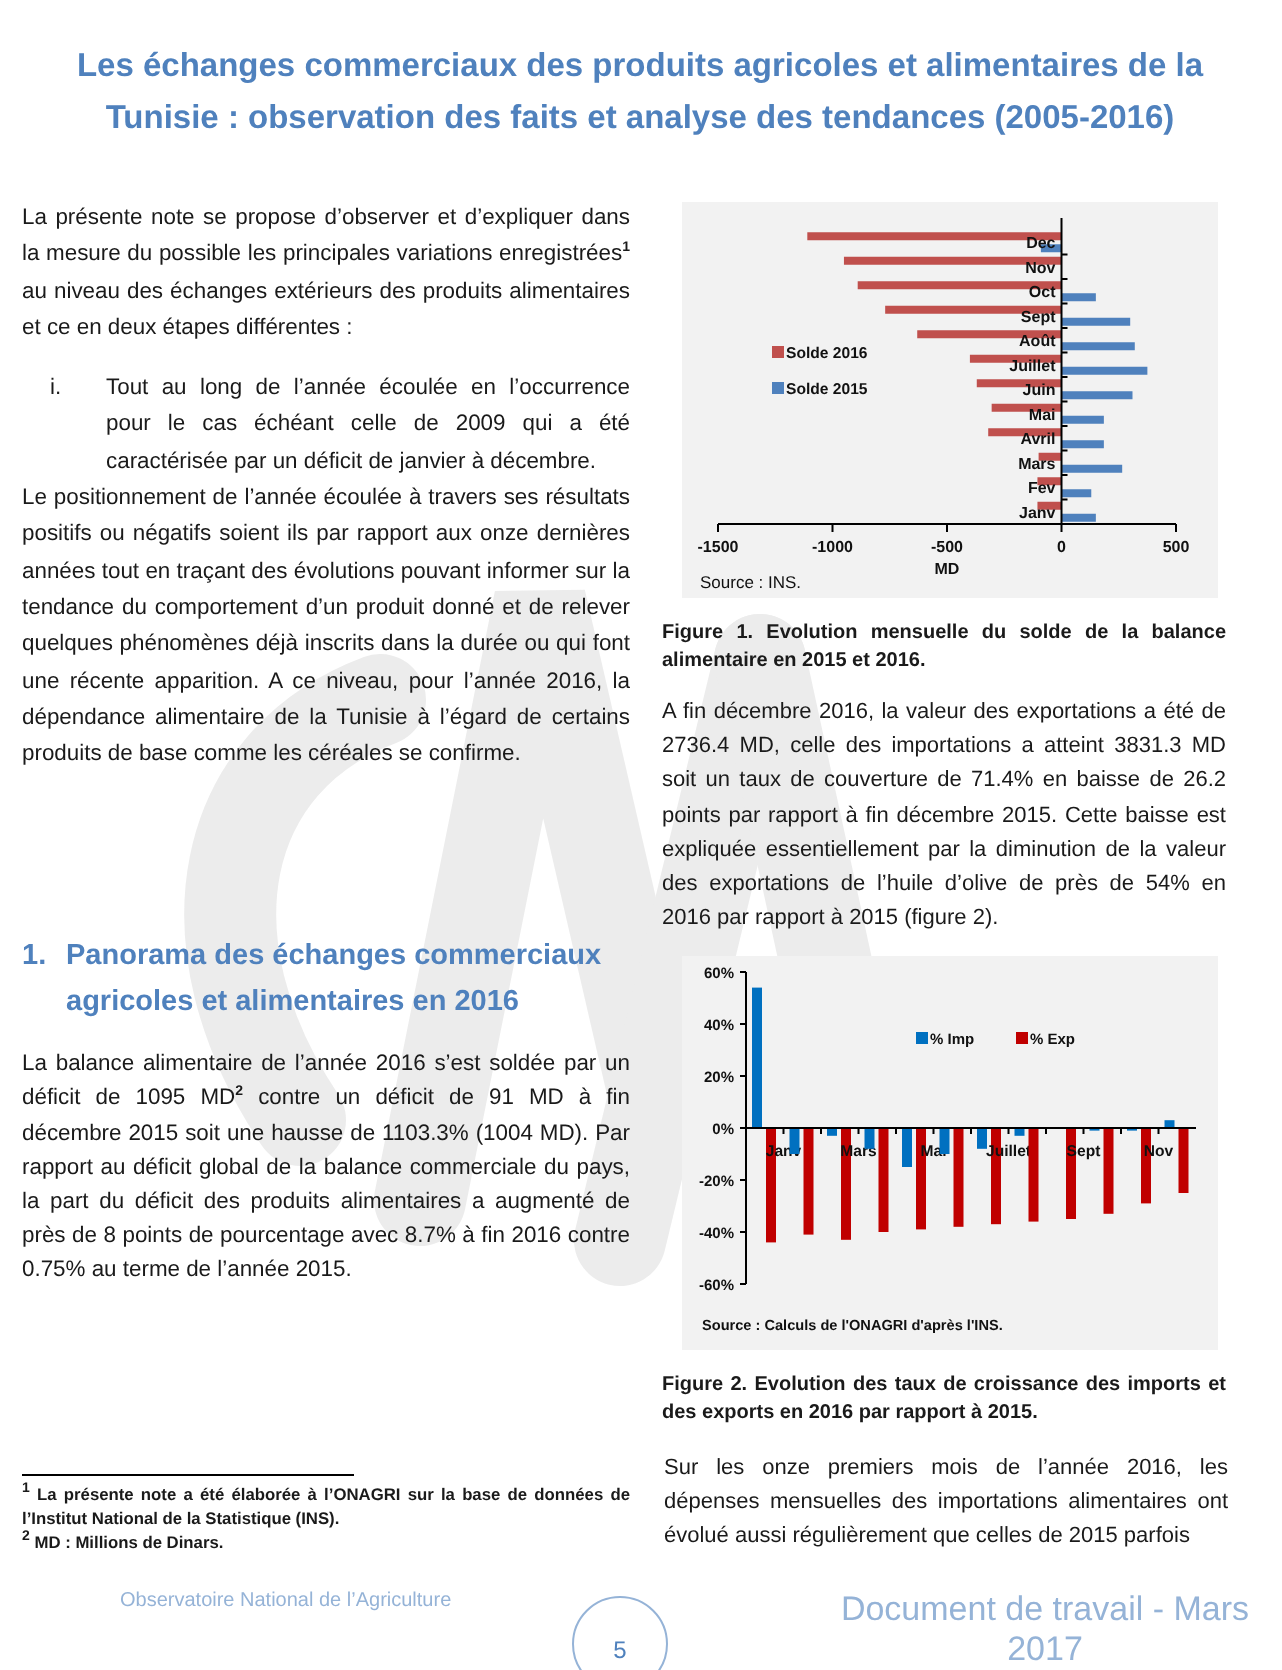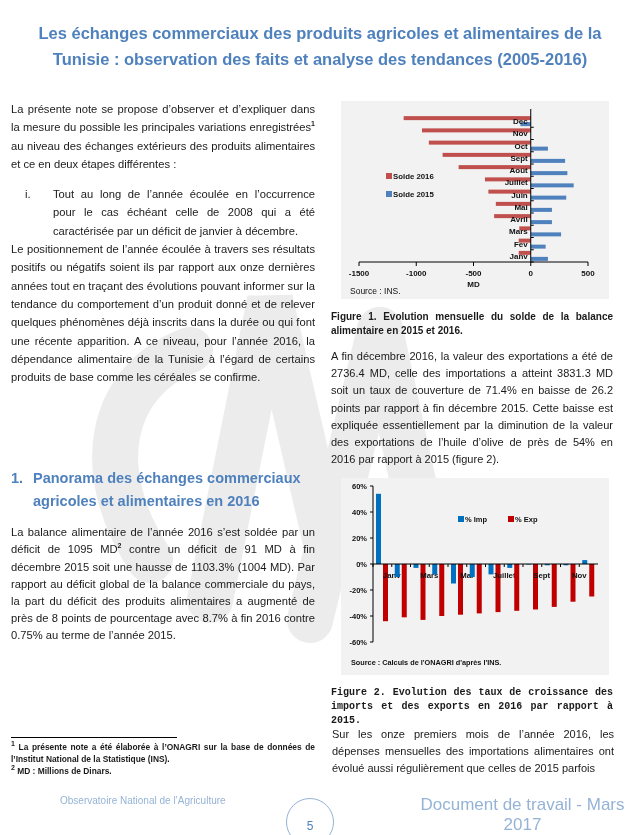--- a/index.html
+++ b/index.html
@@ -47,21 +47,21 @@
 <div class="title">
   <div>Les échanges commerciaux des produits agricoles et alimentaires de la</div>
   <div>Tunisie : observation des faits et analyse des tendances (2005-2016)</div>
 </div>
 
 <div class="col-left">
   <p class="para"><span>La présente note se propose d’observer et d’expliquer dans la mesure du possible les principales variations enregistrées</span><sup>1</sup><span> au niveau des échanges extérieurs des produits alimentaires et ce en deux étapes différentes :</span></p>
   <ul class="list">
     <li>
       <span class="num">i.</span>
-      <span class="txt">Tout au long de l’année écoulée en l’occurrence pour le cas échéant celle de 2008 qui a été caractérisée par un déficit de janvier à décembre.</span>
+      <span class="txt">Tout au long de l’année écoulée en l’occurrence pour le cas échéant celle de 2009 qui a été caractérisée par un déficit de janvier à décembre.</span>
     </li>
     <li>
       <span class="txt">Le positionnement de l’année écoulée à travers ses résultats positifs ou négatifs soient ils par rapport aux onze dernières années tout en traçant des évolutions pouvant informer sur la tendance du comportement d’un produit donné et de relever quelques phénomènes déjà inscrits dans la durée ou qui font une récente apparition. A ce niveau, pour l’année 2016, la dépendance alimentaire de la Tunisie à l’égard de certains produits de base comme les céréales se confirme.</span>
     </li>
   </ul>
 </div>
 
 <div class="h2">
   <span class="n">1.</span><span>Panorama des échanges commerciaux</span>
   <span class="l2">agricoles et alimentaires en 2016</span>
@@ -209,19 +209,19 @@
       <rect x="248.25" y="86" width="5" height="32.5" fill="#c00000"></rect>
       <line x1="238.25" y1="86" x2="238.25" y2="89" stroke="#000" stroke-width="1"></line>
       <line x1="32" y1="86" x2="257" y2="86" stroke="#000" stroke-width="1"></line>
       <rect x="117" y="38" width="6" height="6" fill="#0070c0"></rect>
       <text x="124" y="44" font-size="7.5" font-weight="bold" fill="#111">% Imp</text>
       <rect x="167" y="38" width="6" height="6" fill="#c00000"></rect>
       <text x="174" y="44" font-size="7.5" font-weight="bold" fill="#111">% Exp</text>
       <text x="10" y="187" font-size="7.3" font-weight="bold" fill="#111">Source : Calculs de l'ONAGRI d'après l'INS.</text>
     </svg>
 </div>
-<div class="fig-cap" style="top:686px;font-family:Liberation Mono, monospace;">Figure 2. Evolution des taux de croissance des imports et des exports en 2016 par rapport à 2015.</div>
+<div class="fig-cap" style="top:686px;">Figure 2. Evolution des taux de croissance des imports et des exports en 2016 par rapport à 2015.</div>
 
 <p class="p-right" style="top:725px; margin:1px;">Sur les onze premiers mois de l’année 2016, les dépenses mensuelles des importations alimentaires ont évolué aussi régulièrement que celles de 2015 parfois</p>
 
 <div class="footer-left">Observatoire National de l’Agriculture</div>
 <div class="page-circle"><span>5</span></div>
 <div class="footer-right">Document de travail - Mars 2017</div>
 
 </body></html>

